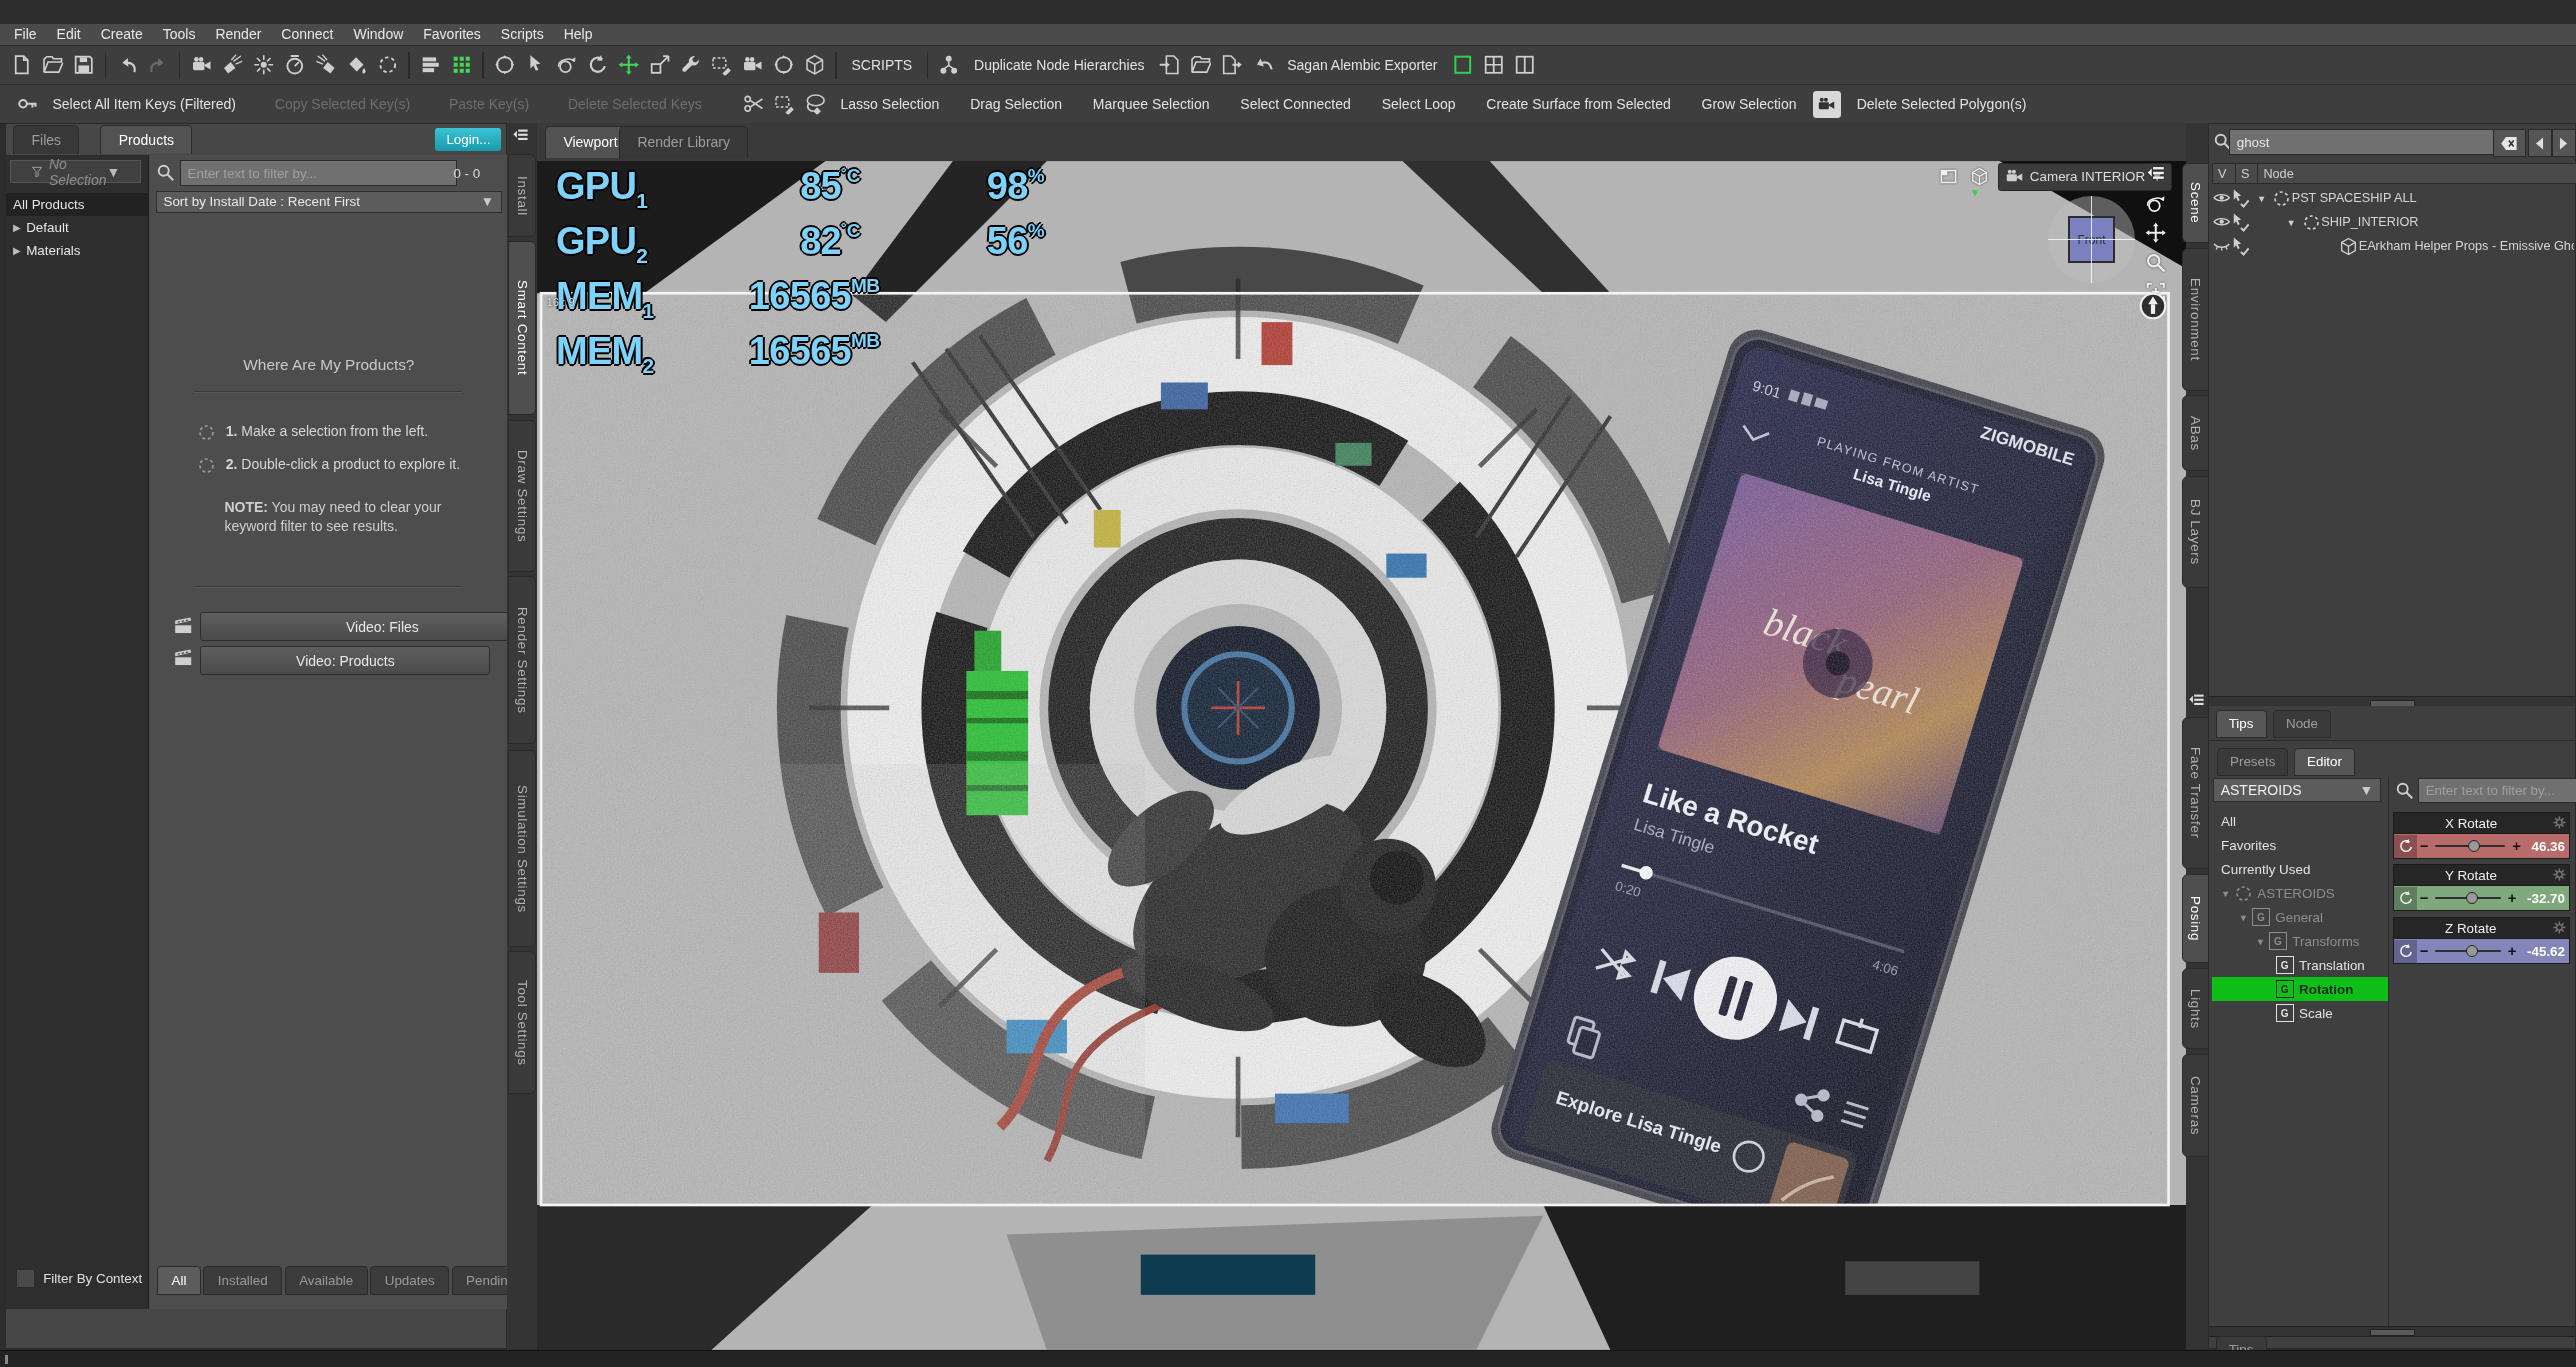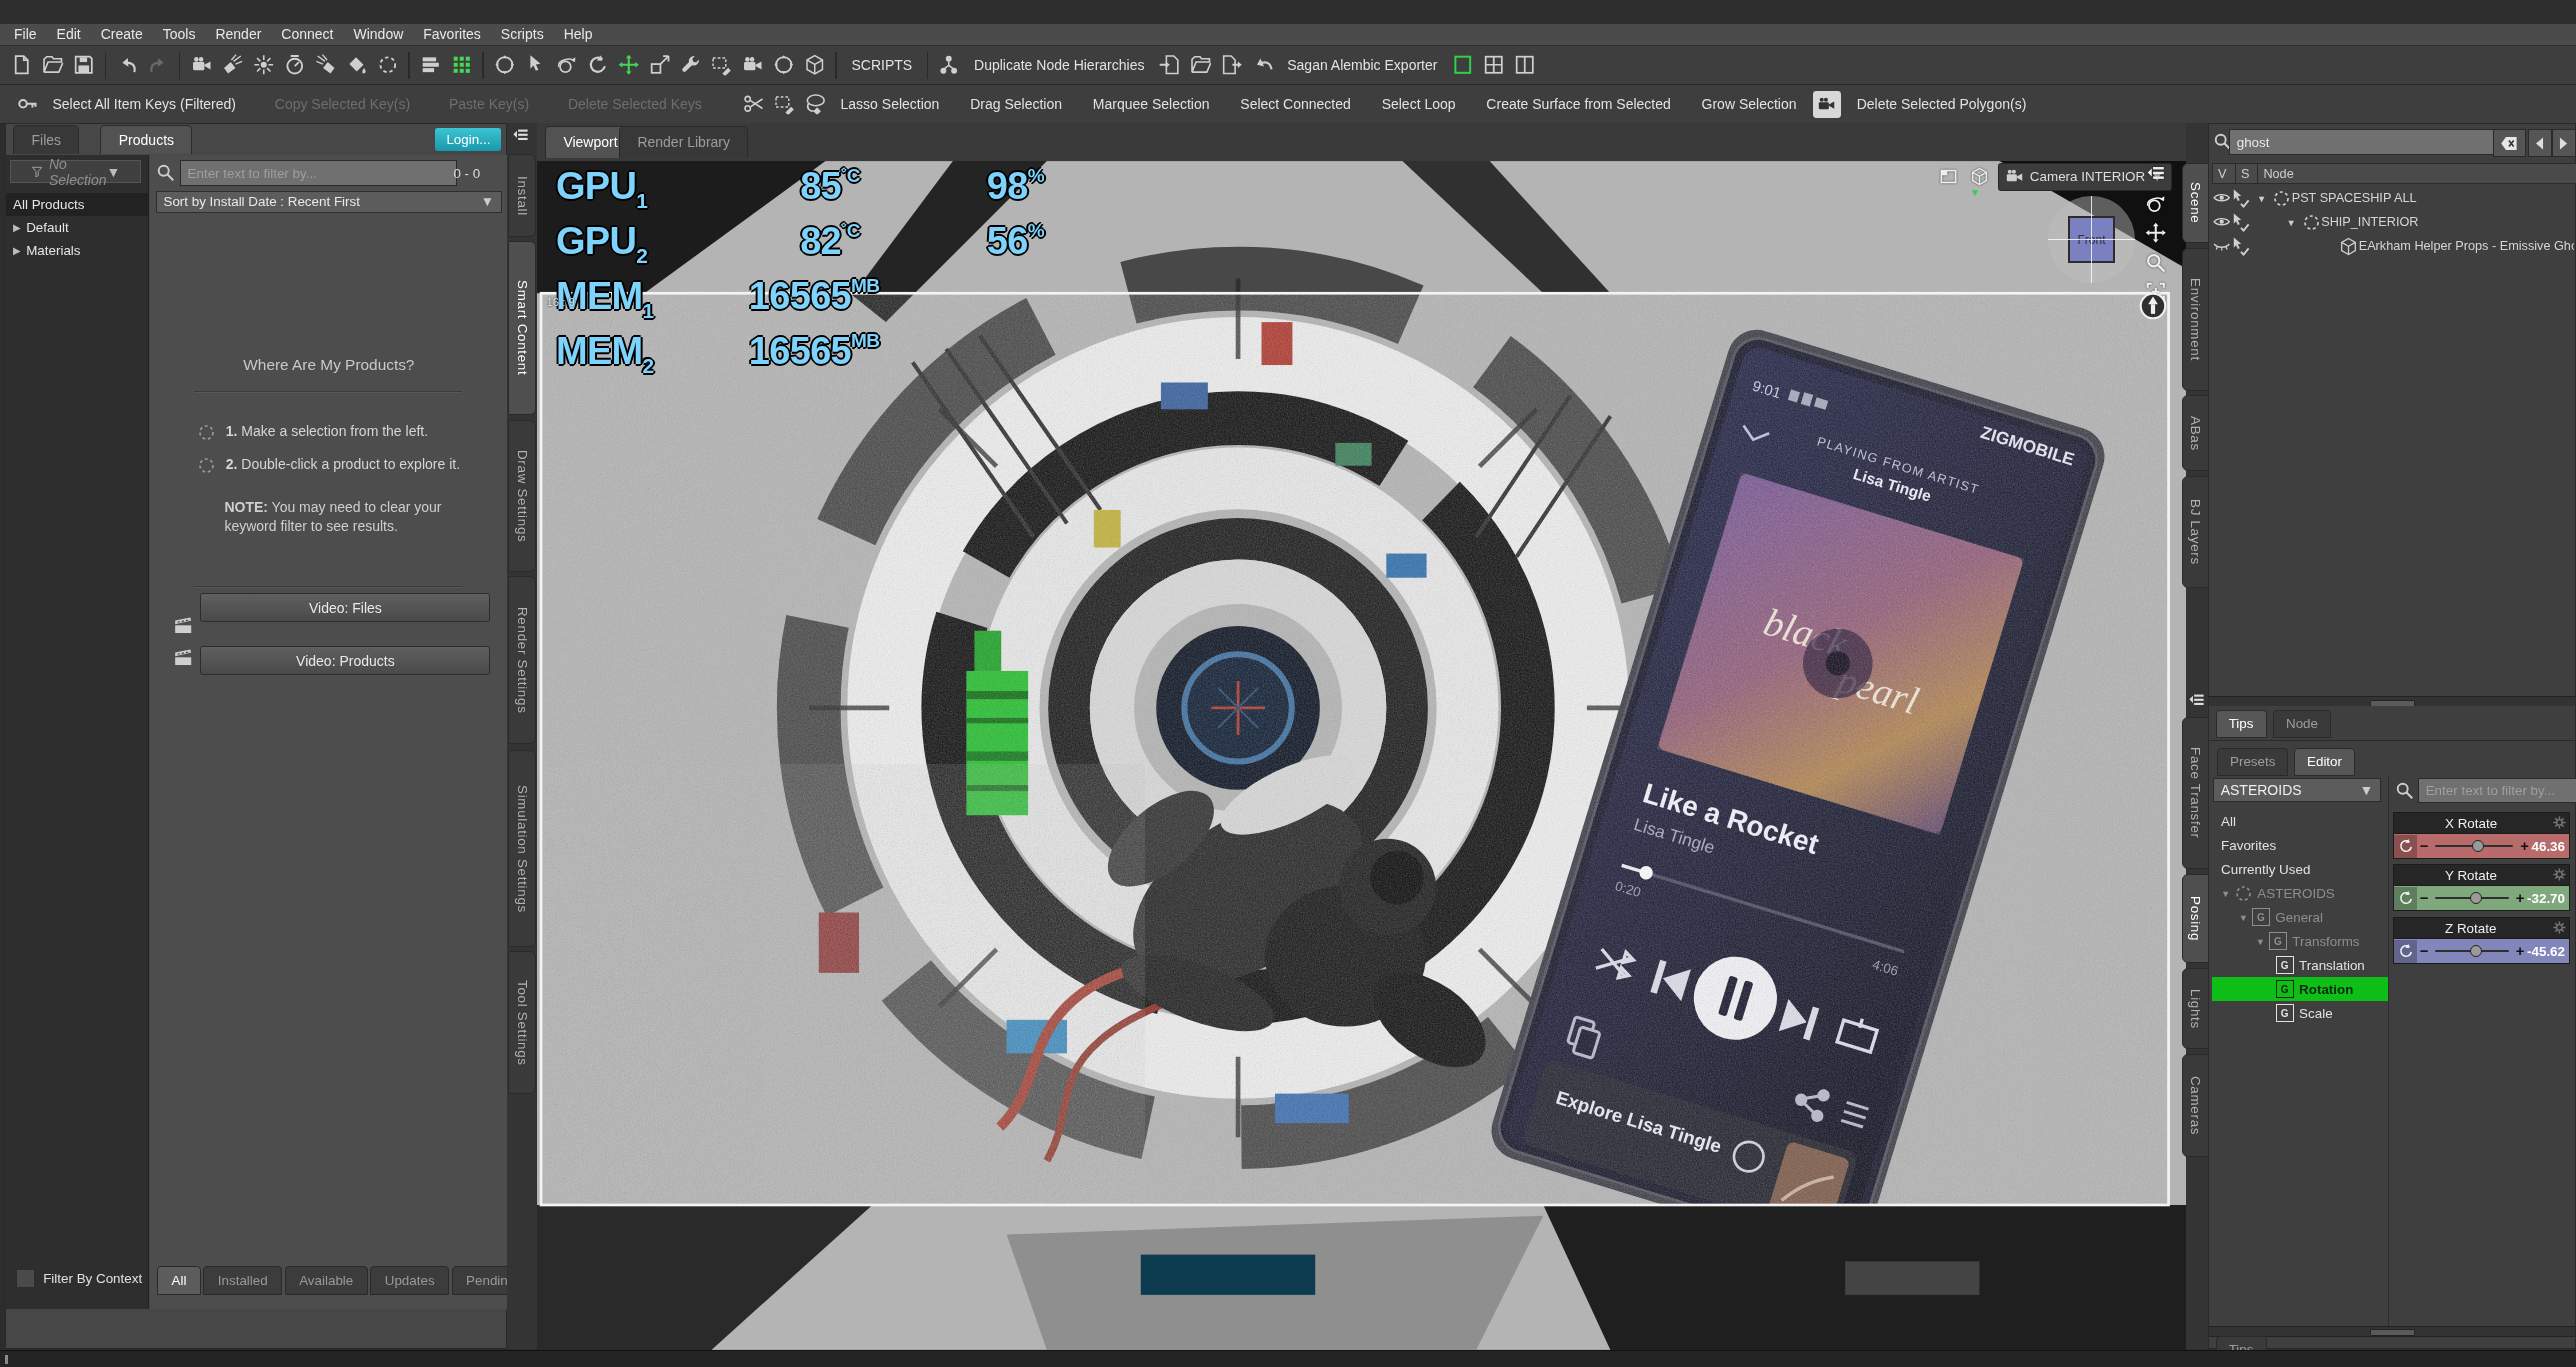--- a/index.html
+++ b/index.html
@@ -75,21 +75,21 @@
   .ptab.active{background:#575757;color:#fff;}
   .pnav{height:24px;display:flex;align-items:center;color:#e2e2e2;font-size:13.4px;padding-left:9.4px;white-space:nowrap;}
   .pnav.dim{color:#8e8e8e;}
   .pnav.sel{background:#0fbf17;color:#0c2a0c;font-weight:bold;}
   .gbox{width:16px;height:16px;border:1.3px solid currentColor;display:inline-flex;align-items:center;justify-content:center;
         font-size:10px;font-weight:bold;margin-right:5.4px;flex:0 0 auto;}
   .sl-hdr{height:20px;background:#262626;border:0.7px solid #1b1b1b;display:flex;align-items:center;color:#f0f0f0;font-size:13.4px;position:relative;}
   .sl-row{height:24px;display:flex;align-items:center;position:relative;border:0.7px solid #1b1b1b;border-top:none;}
   .sl-track{flex:1;height:2.7px;background:#2f2f2f;border-radius:1.3px;margin:0 4px;position:relative;}
   .sl-dot{position:absolute;top:-4.7px;width:12px;height:12px;border-radius:50%;background:#9a9a9a;border:1.3px solid #222;box-sizing:border-box;}
-  .sl-val{color:#fff;font-weight:bold;font-size:13.4px;margin-right:4px;}
+  .sl-val{color:#fff;font-weight:bold;font-size:13.4px;margin-right:4px;margin-left:8px;}
   .sl-pm{color:#111;font-weight:bold;font-size:14.8px;margin:0 2.7px;}
   .checkbox{width:17.4px;height:17.4px;background:#5a5a5a;border:1.3px solid #2c2c2c;display:flex;align-items:center;justify-content:center;}
   .statusbar{left:0;top:1350px;width:2576px;height:17.4px;background:#242424;border-top:1.3px solid #111;}
   .pane-split{background:#333;border-top:0.7px solid #222;border-bottom:0.7px solid #222;}
   .split-handle{position:absolute;width:43px;height:5.4px;background:#5a5a5a;border:0.7px solid #222;border-radius:1.3px;}
 </style>
 </head>
 <body>
 
 <svg width="0" height="0" style="position:absolute">
@@ -577,21 +577,21 @@
             </svg></span>
         <span style="color:#d6d6d6;"><b>2.</b> <span>Double-click a product to explore it.</span></span>
       </div>
       <div class="abs" style="left:74px;top:343px;width:241px;color:#cfcfcf;line-height:1.35;">
         <b>NOTE:</b> <span>You may need to clear your keyword filter to see results.</span>
       </div>
       <div class="abs hr" style="left:44px;top:431px;width:268px;"></div>
       <span class="abs" style="left:24px;top:462px;color:#cfcfcf;"><svg class="ti sm" viewBox="0 0 28 28" width="19" height="19">
             <use href="#s-clapper"></use>
           </svg></span>
-      <div class="abs videobtn" style="left:50px;top:438px;width:288px;height:27px;">Video: Files</div>
+      <div class="abs videobtn" style="left:50px;top:457px;width:288px;height:27px;padding-left:37px;">Video: Files</div>
       <span class="abs" style="left:24px;top:494px;color:#cfcfcf;"><svg class="ti sm" viewBox="0 0 28 28" width="19" height="19">
             <use href="#s-clapper"></use>
           </svg></span>
       <div class="abs videobtn" style="left:50px;top:491px;width:288px;height:27px;">Video: Products</div>
 
       <div class="abs" style="left:6.7px;top:1111px;display:flex;gap:2.7px;">
         <span class="bottab active">All</span>
         <span class="bottab">Installed</span>
         <span class="bottab">Available</span>
         <span class="bottab">Updates</span>

